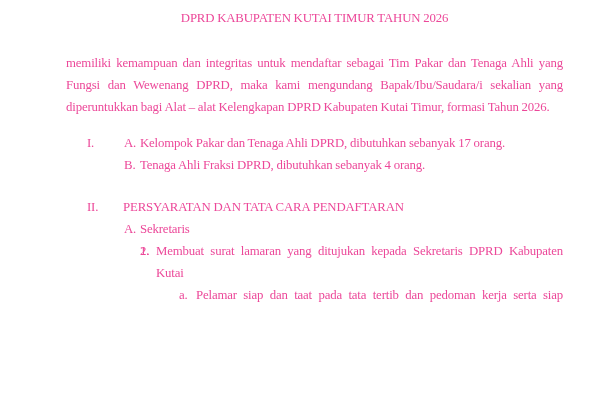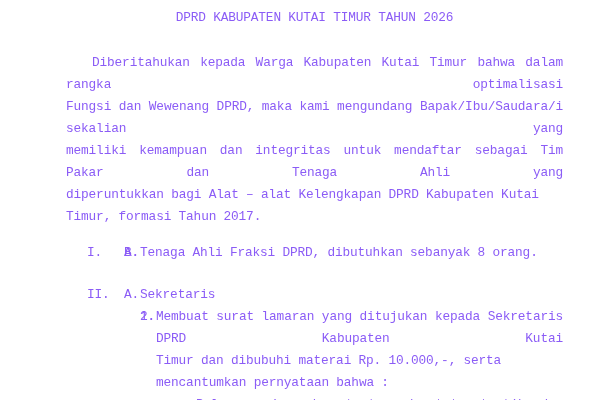--- a/index.html
+++ b/index.html
@@ -6,22 +6,22 @@
     margin: 0;
     padding: 0;
     background: #ffffff;
   }
   .page {
     position: relative;
     width: 600px;
     height: 400px;
     overflow: hidden;
     background: #ffffff;
-    color: #8b5cf6;
-    font-family: Liberation Mono, monospace;
+    color: #ec4899;
+    font-family: Liberation Serif, serif;
     font-size: 12.8px;
     line-height: 22px;
     letter-spacing: -0.15px;
     word-spacing: -0.2px;
   }
   .content {
     position: absolute;
     left: 66px;
     top: -15px;
     width: 497px;
@@ -49,55 +49,55 @@
 
 <div class="page">
   <div class="content">
 
     <div class="title-block">
       <div class="line">PENDAFTARAN SELEKSI KELOMPOK PAKAR DAN TENAGA AHLI</div>
       <div class="line">DPRD KABUPATEN KUTAI TIMUR TAHUN 2026</div>
     </div>
 
     <div class="para">
-      <div class="line j ind">Diberitahukan kepada Warga Kabupaten Kutai Timur bahwa dalam rangka optimalisasi</div>
+      <div class="line j">memiliki kemampuan dan integritas untuk mendaftar sebagai Tim Pakar dan Tenaga Ahli yang</div>
       <div class="line j">Fungsi dan Wewenang DPRD, maka kami mengundang Bapak/Ibu/Saudara/i sekalian yang</div>
-      <div class="line j">memiliki kemampuan dan integritas untuk mendaftar sebagai Tim Pakar dan Tenaga Ahli yang</div>
-      <div class="line">diperuntukkan bagi Alat – alat Kelengkapan DPRD Kabupaten Kutai Timur, formasi Tahun 2017.</div>
+      <div class="line">diperuntukkan bagi Alat – alat Kelengkapan DPRD Kabupaten Kutai Timur, formasi Tahun 2026.</div>
     </div>
 
     <div class="sec1">
       <div class="line head">
         <span class="lbl">I.</span>
       </div>
       <div class="line lvlA">
         <span class="lbl">A.</span>
+        <span>Kelompok Pakar dan Tenaga Ahli DPRD, dibutuhkan sebanyak 17 orang.</span>
       </div>
       <div class="line lvlA">
         <span class="lbl">B.</span>
-        <span>Tenaga Ahli Fraksi DPRD, dibutuhkan sebanyak 8 orang.</span>
+        <span>Tenaga Ahli Fraksi DPRD, dibutuhkan sebanyak 4 orang.</span>
       </div>
     </div>
 
     <div class="sec2">
       <div class="line head">
         <span class="lbl">II.</span>
+        <span>PERSYARATAN DAN TATA CARA PENDAFTARAN</span>
       </div>
       <div class="line lvlA">
         <span class="lbl">A.</span>
         <span>Sekretaris</span>
       </div>
       <div class="line lvl1">
         <span class="lbl">1.</span>
       </div>
       <div class="line lvl1 j">
         <span class="lbl">2.</span>
         <span>Membuat surat lamaran yang ditujukan kepada Sekretaris DPRD Kabupaten Kutai</span>
       </div>
-      <div class="line cont1">Timur dan dibubuhi materai Rp. 10.000,-, serta mencantumkan pernyataan bahwa :</div>
       <div class="line lvla j">
         <span class="lbl">a.</span>
         <span>Pelamar siap dan taat pada tata tertib dan pedoman kerja serta siap</span>
       </div>
 
     </div>
 
   </div>
 </div>
 

